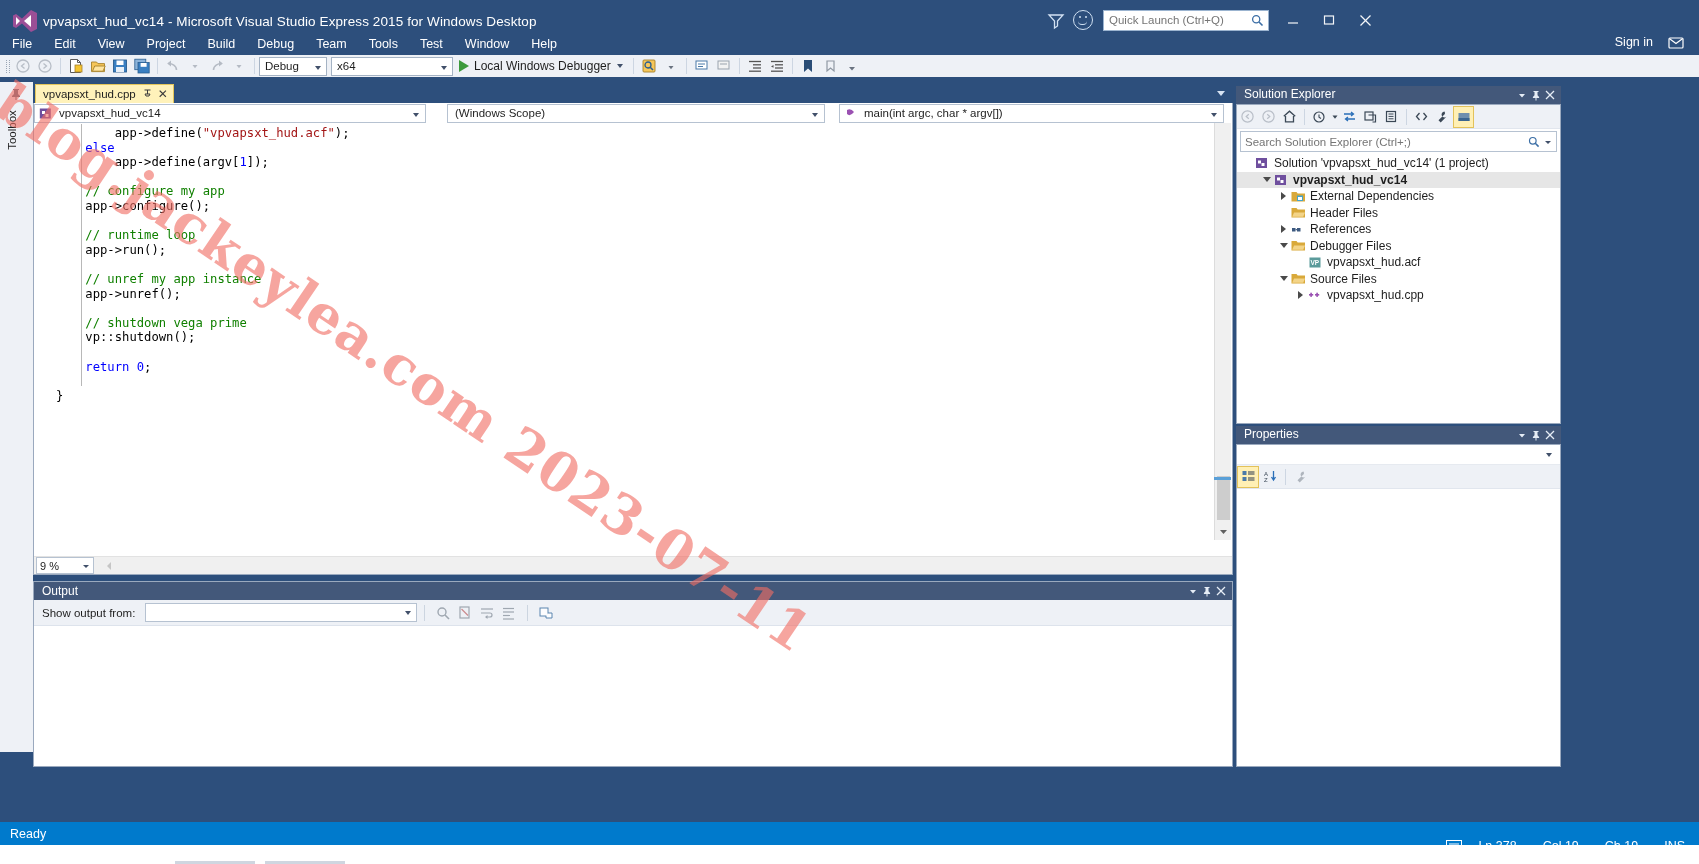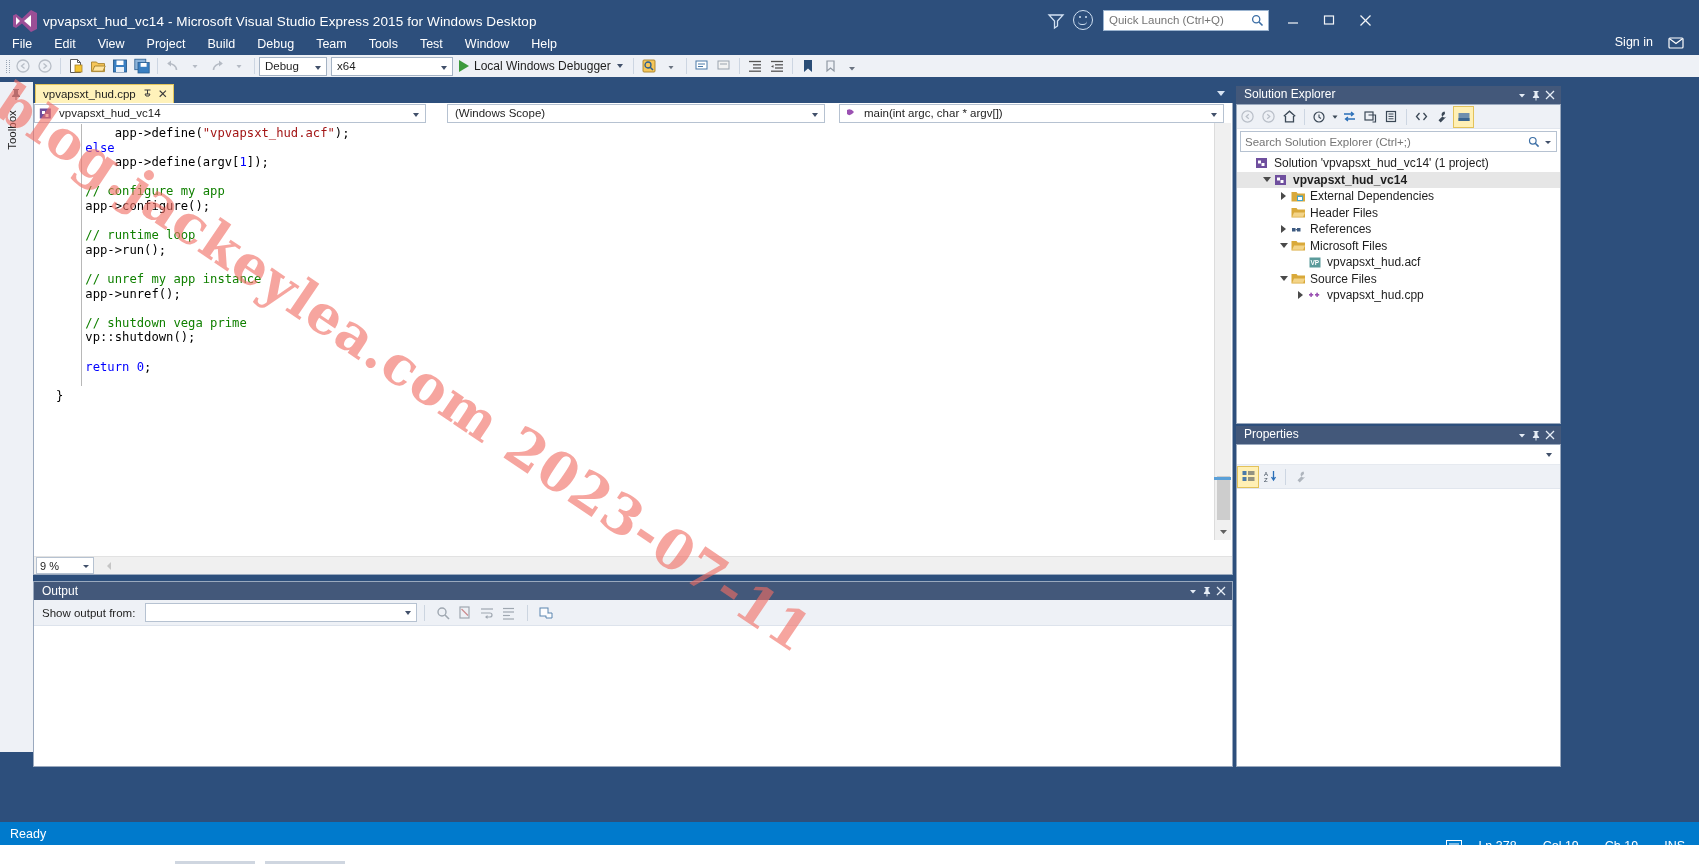--- a/index.html
+++ b/index.html
@@ -795,21 +795,21 @@
         <div class="trow" style="padding-left: 40px;">
           <span class="texp">
             <span class="tri-down"></span>
           </span>
           <span class="tico">
             <svg width="15" height="13" viewBox="0 0 15 13">
               <path d="M0.5 2 h5 l1.2 1.4 h7.3 v8 h-13.5 z" fill="#d9a93a"></path>
               <path d="M1.2 10.8 l1.8 -4.4 h11 l-1.8 4.4 z" fill="#f3d488"></path>
             </svg>
           </span>
-          <span class="tlabel">Microsoft Files</span>
+          <span class="tlabel">Debugger Files</span>
         </div>
         <div class="trow" style="padding-left: 57px;">
           <span class="texp"></span>
           <span class="tico">
             <svg width="15" height="13" viewBox="0 0 15 13">
               <rect x="1.5" y="1.5" width="11" height="10" fill="#5b9b9b"></rect>
               <text x="2.4" y="8.8" font-size="6.5" font-family="Liberation Sans, sans-serif" fill="#ffffff" font-weight="bold">VP</text>
             </svg>
           </span>
           <span class="tlabel">vpvapsxt_hud.acf</span>

